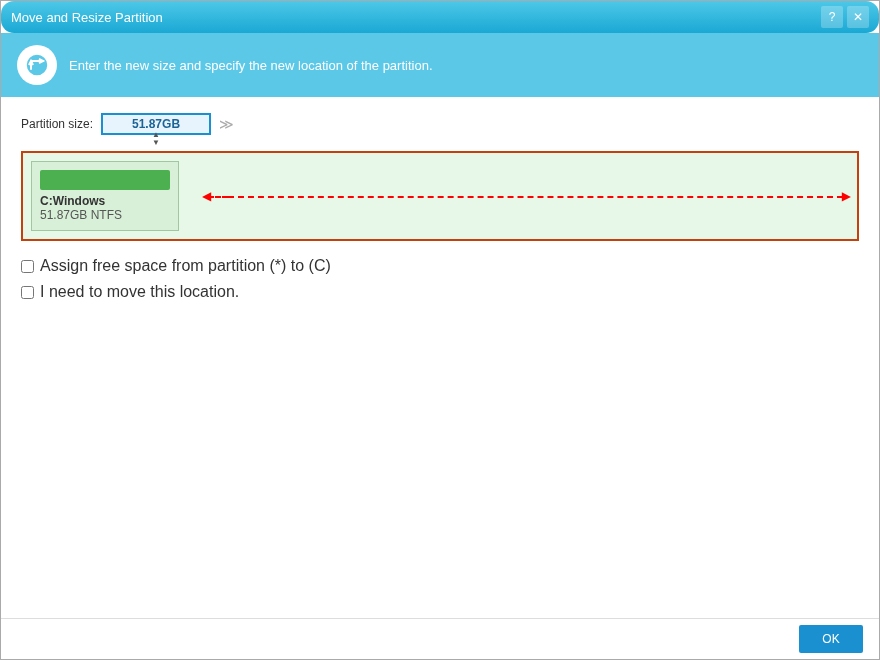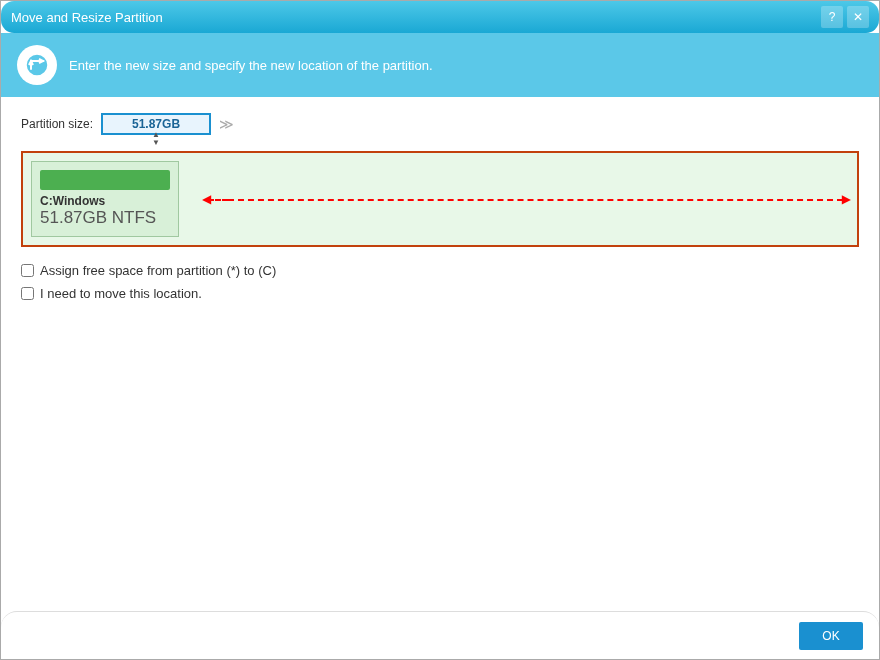--- a/index.html
+++ b/index.html
@@ -170,41 +170,40 @@
       min-height: 70px;
     }
     .partition-block {
       width: 130px;
       background: #4caf50;
       height: 20px;
       border-radius: 2px;
       margin-bottom: 4px;
     }
     .partition-label { font-size: 12px; font-weight: bold; color: #333; }
-    .partition-sub { font-size: 17px; color: #555; }
+    .partition-sub { font-size: 12px; color: #555; }
 
     .checkbox-row {
       display: flex;
       align-items: center;
       gap: 6px;
       margin-bottom: 8px;
     }
     .checkbox-row input[type=checkbox] { width: 13px; height: 13px; }
-    .checkbox-row label { font-size: 13px; color: #333; }
+    .checkbox-row label { font-size: 16px; color: #333; }
 
     .dialog-footer {
       position: absolute;
       bottom: 0; left: 0; right: 0;
-      height: 48px;
+      height: 41px;
       border-top: 1px solid #ddd;
       display: flex;
       align-items: center;
       justify-content: flex-end;
       padding: 0 16px;
-      border-radius: 16px;
     }
     .ok-btn {
       width: 64px; height: 28px;
       background: #1a90d0;
       color: white;
       border: none;
       border-radius: 2px;
       cursor: pointer;
       font-size: 12px;
     }

